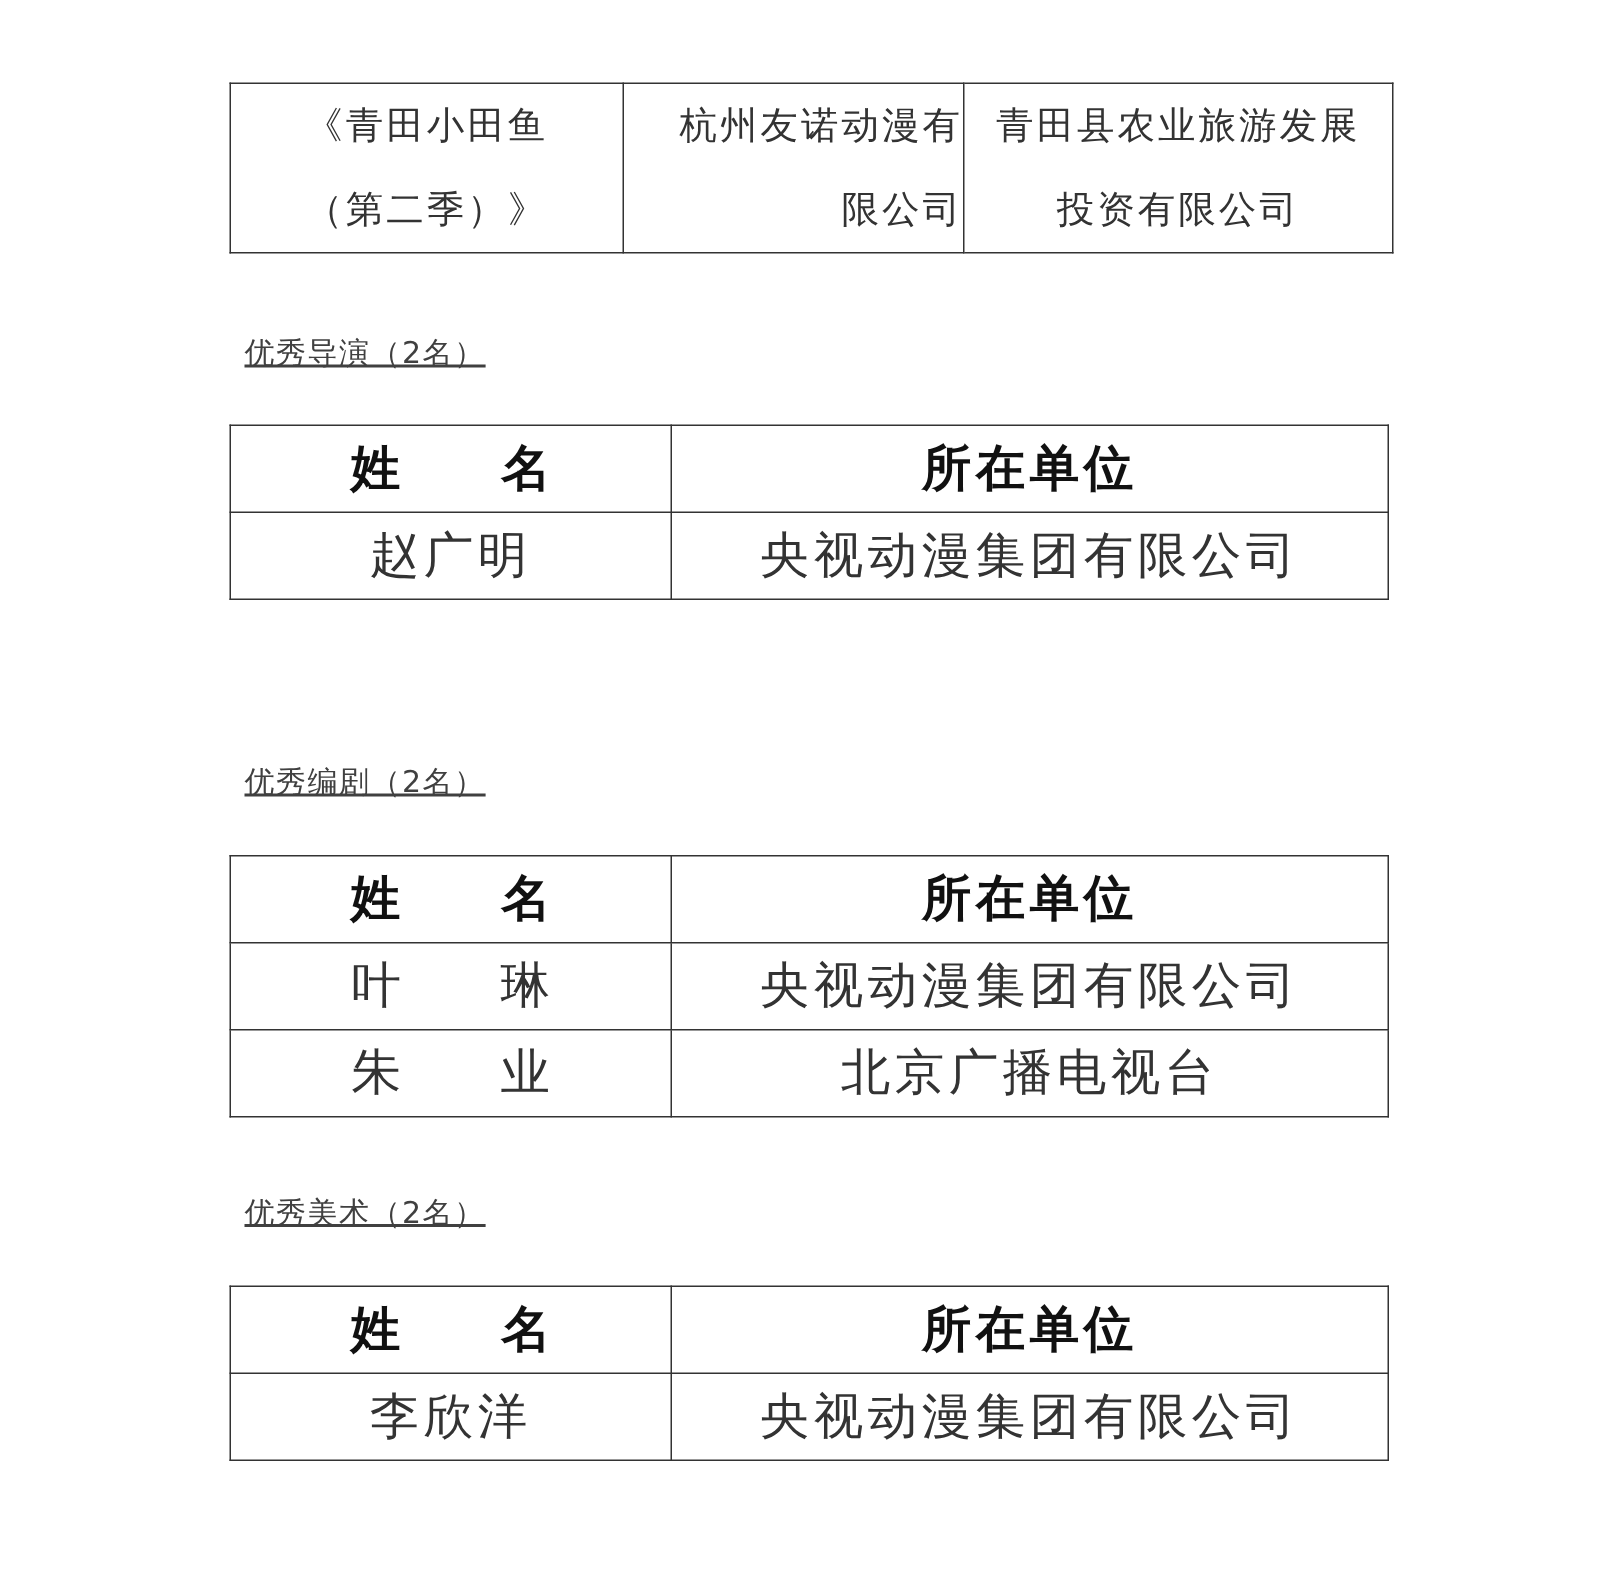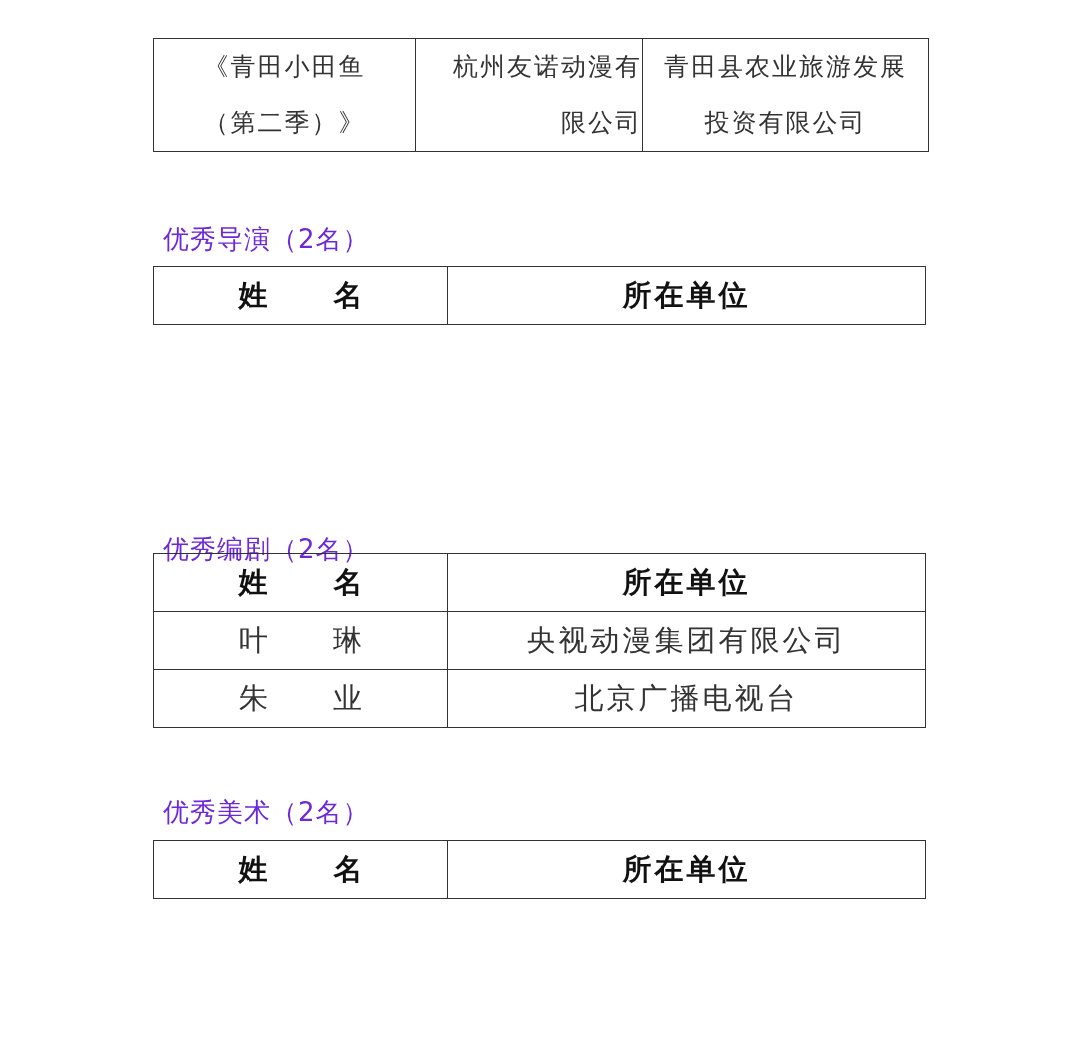--- a/index.html
+++ b/index.html
@@ -1,24 +1,24 @@
 <!DOCTYPE html>
 <html><head>
 <meta charset="utf-8">
 <style>
   html, body { margin:0; padding:0; background:#ffffff; }
   body { width:1080px; height:1060px; position:relative; overflow:hidden;
          font-family:"DejaVu Sans","Liberation Sans",sans-serif; color:#222; }
-  table { border-collapse:collapse; position:absolute; }
+  table { border-collapse:collapse; position:absolute;margin-top:17px; }
   td { border:1.3px solid #333; text-align:center; vertical-align:middle; padding:0; }
   .top-table { left:153px; top:38px; width:776px; height:114px; }
   .top-table td { font-size:25px; line-height:56px; letter-spacing:2px; color:#333; }
-  .section-title { position:absolute; left:163px; font-size:26px; color:#6d28d9; letter-spacing:1px; }
+  .section-title { position:absolute; left:163px; font-size:20px; color:#404040; letter-spacing:1px;text-decoration:underline; }
   .award-table { left:153px; width:773px; }
-  .award-table td { height:57px; font-size:29px; letter-spacing:3px; color:#333; }
+  .award-table td { height:57px; font-size:33px; letter-spacing:3px; color:#333; }
   .award-table .hdr td { font-weight:bold; color:#111; }
   .c1 { width:293px; }
   .name-spaced { letter-spacing:28px; padding-left:28px; }
 </style>
 </head>
 <body>
 
 <table class="top-table">
   <tbody>
       <tr>
@@ -38,24 +38,28 @@
 </tbody>
   </table>
 
 <div class="section-title" style="top:222px;">优秀导演（2名）</div>
 <table class="award-table" style="top:266px;">
   <tbody>
       <tr class="hdr">
     <td class="c1"><span class="name-spaced">姓 名</span></td>
     <td>所在单位</td>
   </tr>
+  <tr>
+    <td class="c1">赵广明</td>
+    <td>央视动漫集团有限公司</td>
+  </tr>
 </tbody>
   </table>
 
-<div class="section-title" style="top:508px;margin-top:24px;">优秀编剧（2名）</div>
+<div class="section-title" style="top:508px;">优秀编剧（2名）</div>
 <table class="award-table" style="top:553px;">
   <tbody>
       <tr class="hdr">
     <td class="c1"><span class="name-spaced">姓 名</span></td>
     <td>所在单位</td>
   </tr>
   <tr>
     <td class="c1"><span class="name-spaced">叶 琳</span></td>
     <td>央视动漫集团有限公司</td>
   </tr>
@@ -66,14 +70,18 @@
 </tbody>
   </table>
 
 <div class="section-title" style="top:795px;">优秀美术（2名）</div>
 <table class="award-table" style="top:840px;">
   <tbody>
       <tr class="hdr">
     <td class="c1"><span class="name-spaced">姓 名</span></td>
     <td>所在单位</td>
   </tr>
+  <tr>
+    <td class="c1">李欣洋</td>
+    <td>央视动漫集团有限公司</td>
+  </tr>
 </tbody>
   </table>
 
 </body></html>

